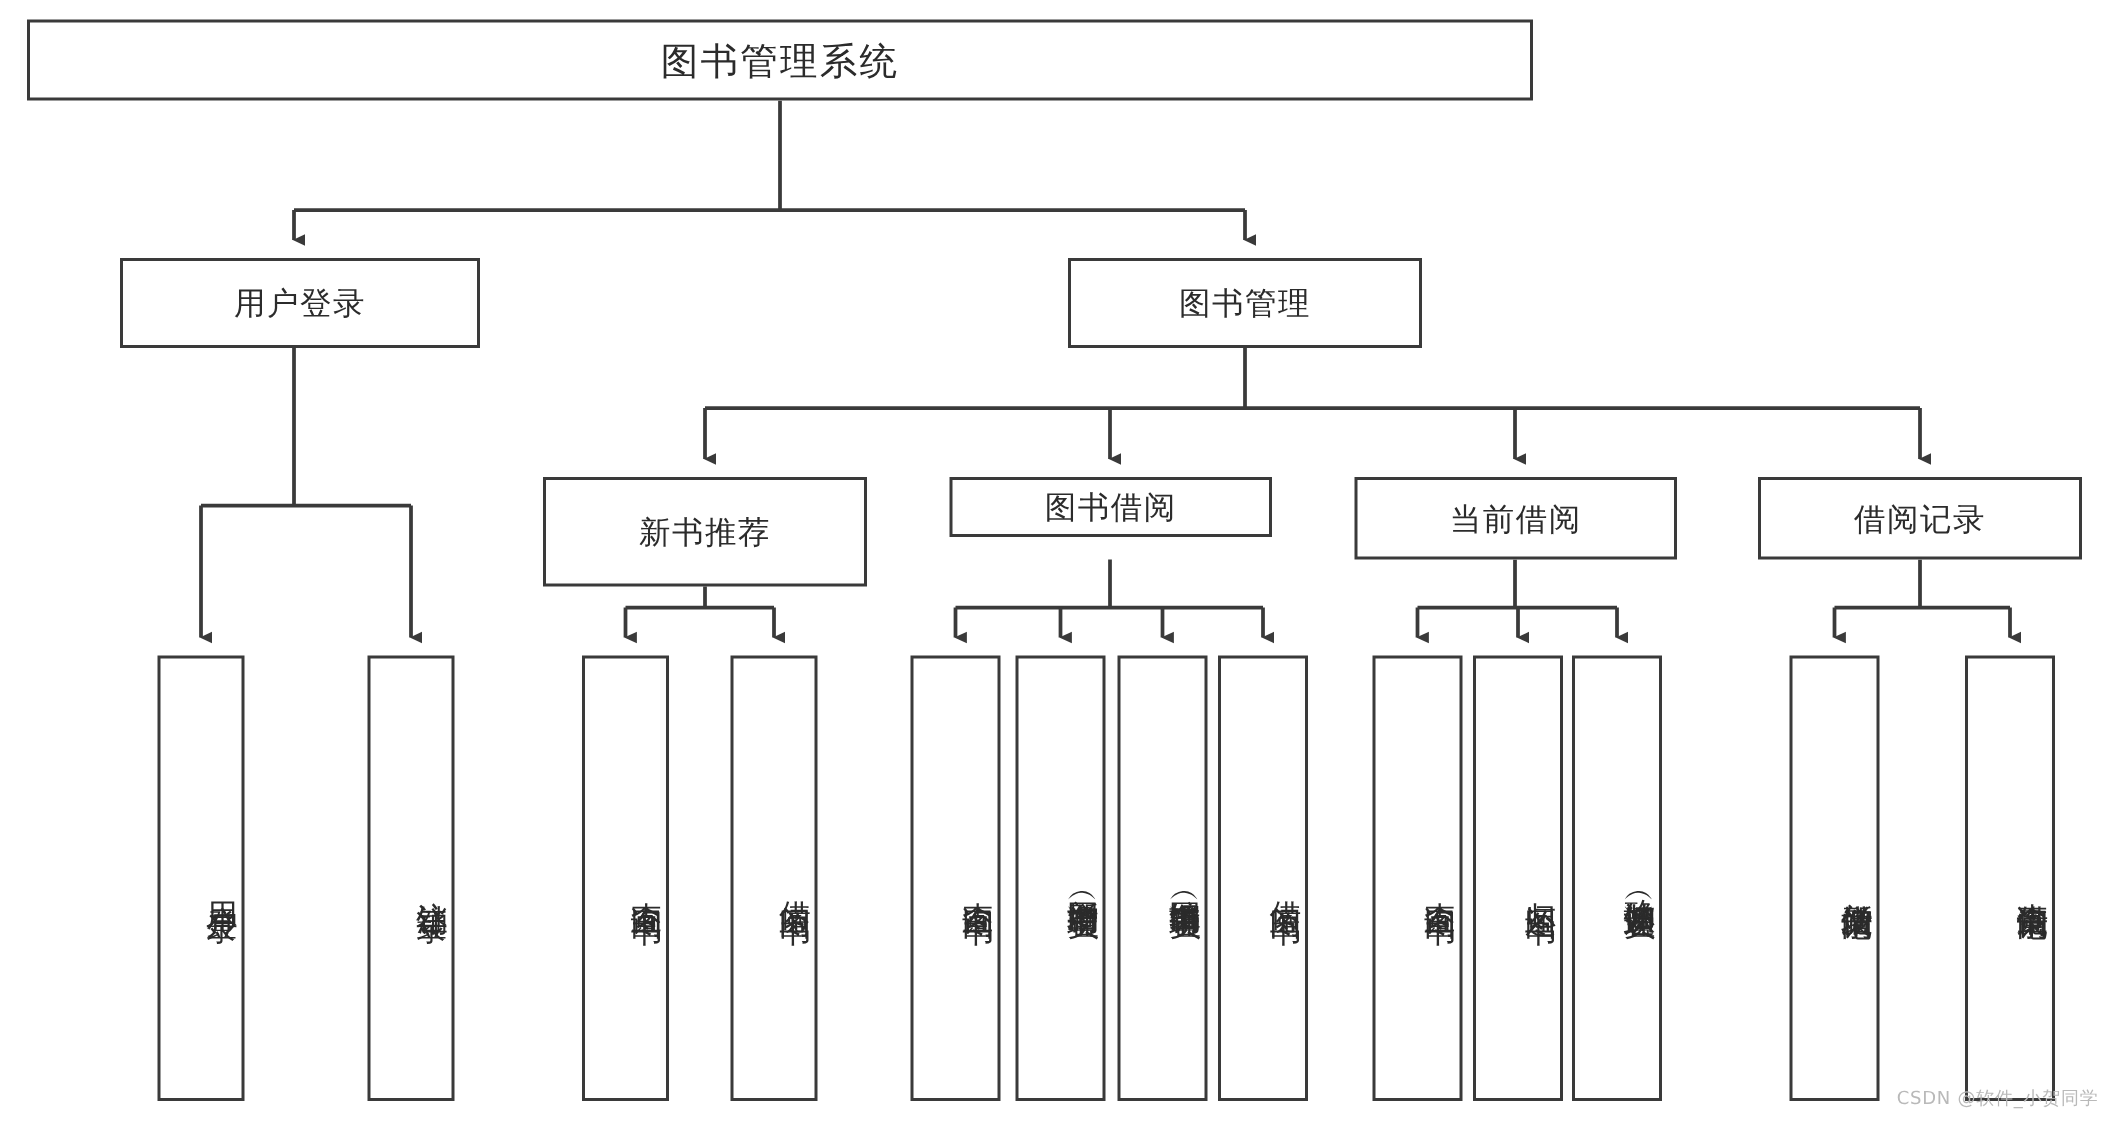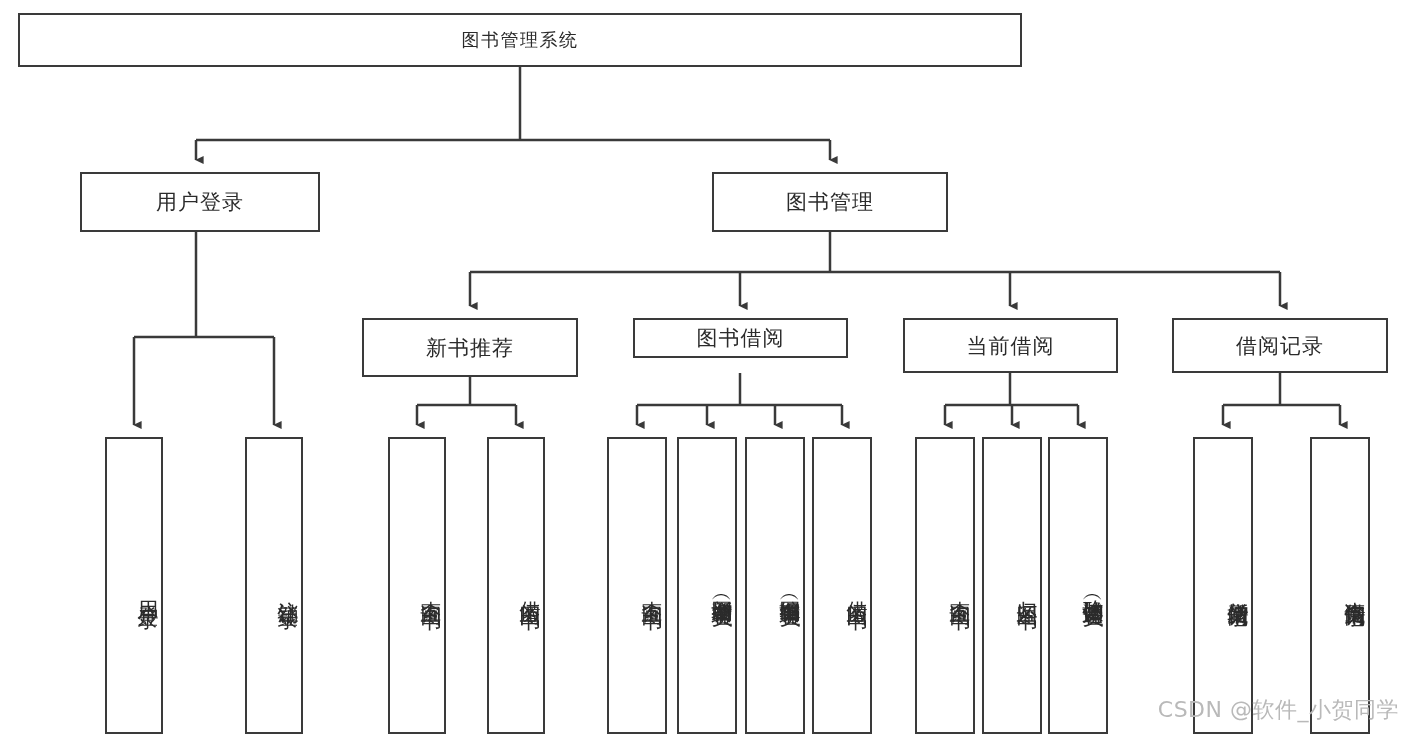--- a/index.html
+++ b/index.html
@@ -33,43 +33,43 @@
     align-items: center;
     justify-content: center;
     color: #2b2b2b;
   }
   .node-h {
     font-size: 21px;
     letter-spacing: 1px;
     white-space: nowrap;
   }
   .node-title {
-    font-size: 18px;
+    font-size: 25px;
     letter-spacing: 1.5px;
   }
   .node-v {
     writing-mode: vertical-rl;
     text-orientation: upright;
     font-size: 21px;
     line-height: 1.25;
     letter-spacing: 3px;
     align-items: flex-start;
     justify-content: center;
     padding-top: 8px;
     box-sizing: border-box;
   }
   .node-v.tight {
     letter-spacing: 1px;
     padding-top: 4px;
   }
   .watermark {
     position: absolute;
     right: 6px;
-    bottom: 22px;
-    font-size: 22px;
+    bottom: 6px;
+    font-size: 12px;
     color: #b9b9b9;
     white-space: nowrap;
     letter-spacing: 0.5px;
     margin-top: 40px;
   }
 </style>
 </head>
 <body>
 
 <div id="canvas">
@@ -123,21 +123,21 @@
       <path d="M1223,405 L1223,425" marker-end="url(#arrow)"></path>
       <path d="M1340,405 L1340,425" marker-end="url(#arrow)"></path>
     </g>
   </svg>
 
   <div class="node-box node-title" id="root-node" style="left: 18px; top: 13px; width: 1004px; height: 54px;">图书管理系统</div>
 
   <div class="node-box node-h" id="l2-0" style="left: 80px; top: 172px; width: 240px; height: 60px;">用户登录</div>
   <div class="node-box node-h" id="l2-1" style="left: 712px; top: 172px; width: 236px; height: 60px;">图书管理</div>
 
-  <div class="node-box node-h" id="l3-0" style="left: 362px; top: 318px; width: 216px; height: 59px;">新书推荐</div>
+  <div class="node-box node-h" id="l3-0" style="left: 362px; top: 318px; width: 216px; height: 73px;">新书推荐</div>
   <div class="node-box node-h" id="l3-1" style="left: 633px; top: 318px; width: 215px; height: 40px;">图书借阅</div>
   <div class="node-box node-h" id="l3-2" style="left: 903px; top: 318px; width: 215px; height: 55px;">当前借阅</div>
   <div class="node-box node-h" id="l3-3" style="left: 1172px; top: 318px; width: 216px; height: 55px; text-align: center;">借阅记录</div>
 
   <div class="node-box node-v" id="leaf-0" style="left: 105px; top: 437px; width: 58px; height: 297px;">用户登录</div>
   <div class="node-box node-v" id="leaf-1" style="left: 245px; top: 437px; width: 58px; height: 297px;">注销登录</div>
   <div class="node-box node-v" id="leaf-2" style="left: 388px; top: 437px; width: 58px; height: 297px;">查询图书</div>
   <div class="node-box node-v" id="leaf-3" style="left: 487px; top: 437px; width: 58px; height: 297px;">借阅图书</div>
   <div class="node-box node-v" id="leaf-4" style="left: 607px; top: 437px; width: 60px; height: 297px;">查询图书</div>
   <div class="node-box node-v tight" id="leaf-5" style="left: 677px; top: 437px; width: 60px; height: 297px;">新增图书（管理员）</div>

